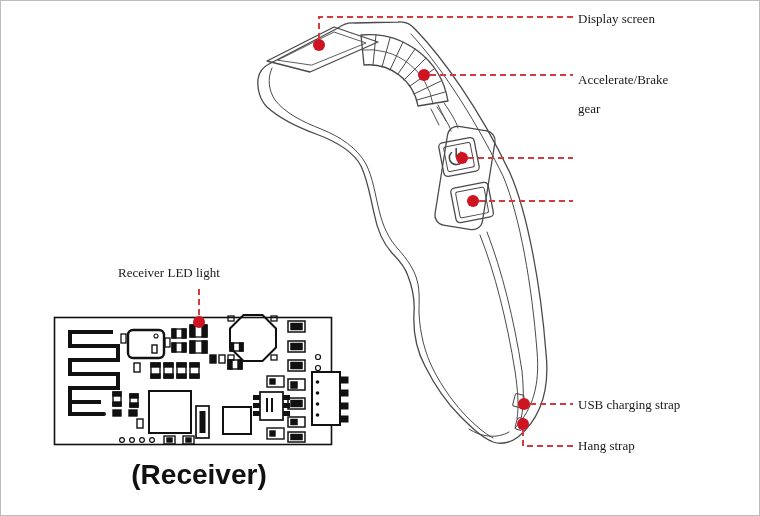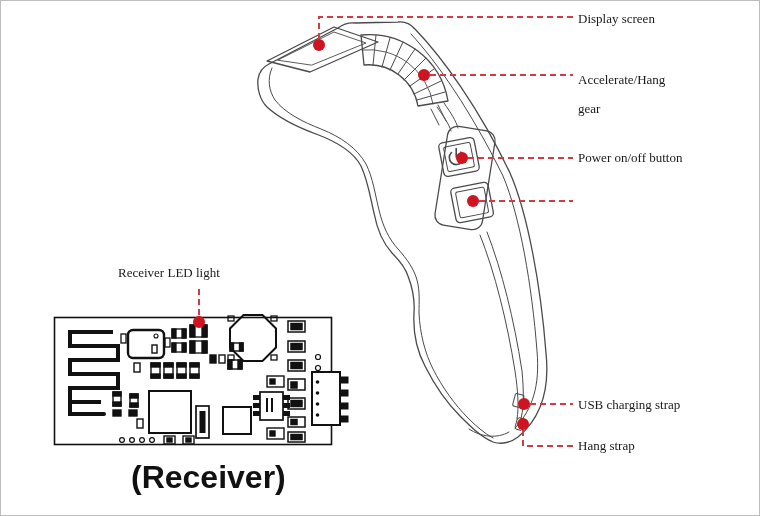--- a/index.html
+++ b/index.html
@@ -9,21 +9,21 @@
     font-family:"Liberation Serif", serif;
   }
   #artwork{position:absolute;left:0;top:0;}
   .callout-label{
     position:absolute;font-family:"Liberation Serif", serif;
     font-size:13px;line-height:20px;color:#1a1a1a;white-space:nowrap;
   }
   .callout-label.two-line{line-height:29px;white-space:normal;width:150px;}
   .caption{
     position:absolute;font-family:"Liberation Sans", sans-serif;
-    font-weight:700;font-size:32px;color:#111;text-align:center;white-space:nowrap;
+    font-weight:700;font-size:28px;color:#111;text-align:center;white-space:nowrap;
   }
 </style>
 </head>
 <body>
 
 <div id="stage">
 
   <svg id="artwork" width="760" height="516" viewBox="0 0 760 516">
 
     <g fill="none" stroke="#4a4a4a" stroke-width="1.3" stroke-linejoin="round" stroke-linecap="round">
@@ -276,25 +276,24 @@
       <circle cx="472" cy="200" r="6"></circle>
       <circle cx="523" cy="403" r="6"></circle>
       <circle cx="522" cy="423" r="6"></circle>
       <circle cx="198" cy="321" r="6"></circle>
     </g>
   </svg>
 
   <div class="callout-label" style="left:577px;top:8px;">Display screen</div>
 
   <div class="callout-label two-line" style="left:577px;top:64px;">
-    <div>Accelerate/Hang</div>
+    <div>Accelerate/Brake</div>
     <div>gear</div>
   </div>
 
-  <div class="callout-label" style="left:577px;top:147px;">Power on/off button</div>
 
 
   <div class="callout-label" style="left:577px;top:394px;">USB charging strap</div>
 
   <div class="callout-label" style="left:577px;top:435px;">Hang strap</div>
 
   <div class="callout-label" style="left:117px;top:262px;">Receiver LED light</div>
 
   <div class="caption" style="left:130px;top:458px;width:136px;">(Receiver)</div>
 

